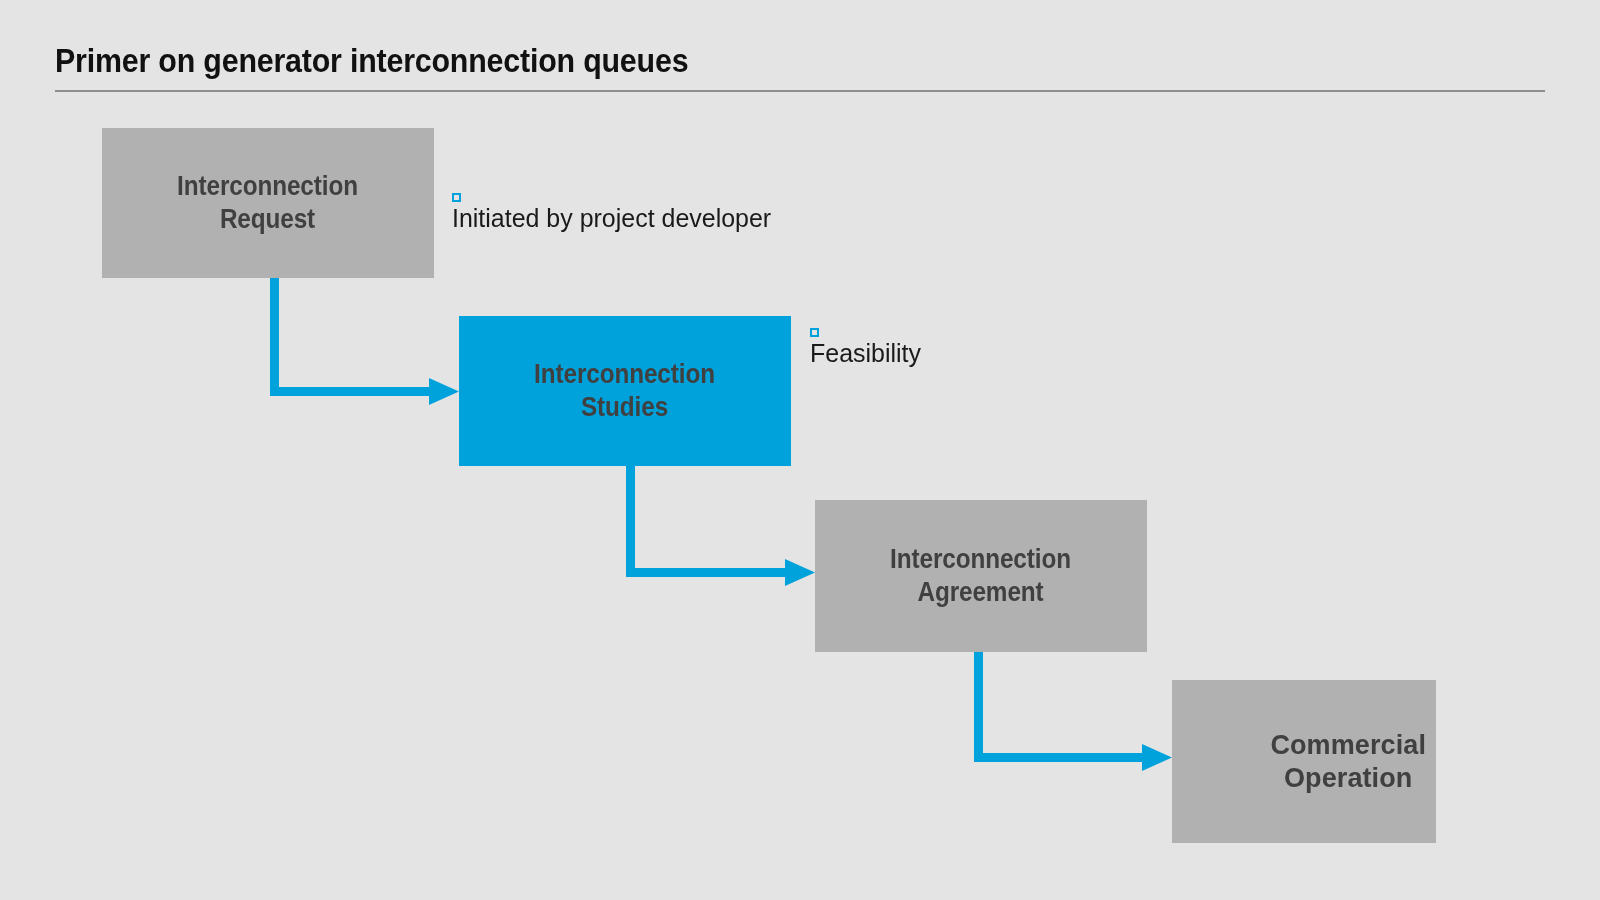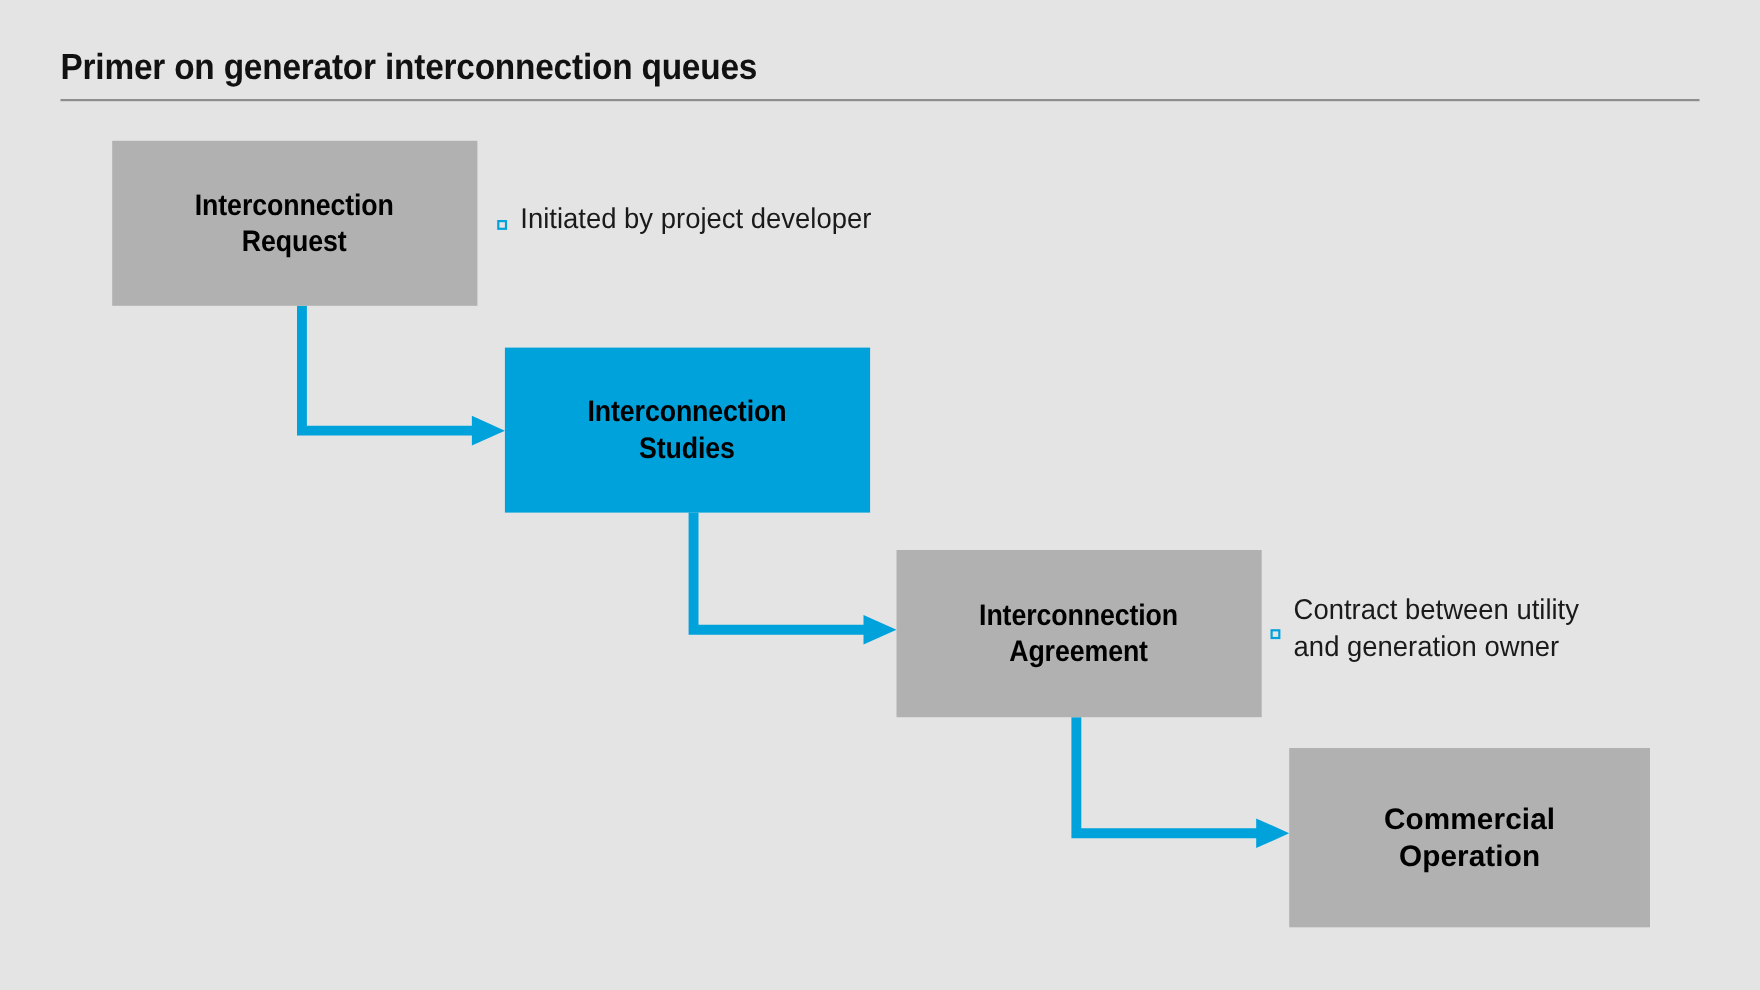--- a/index.html
+++ b/index.html
@@ -52,21 +52,21 @@
     height: 900px;
   }
 
   
   .node {
     position: absolute;
     display: flex;
     align-items: center;
     justify-content: center;
     text-align: center;
-    color: #000000;
+    color: #404040;
     font-weight: bold;
     line-height: 1.22;
     box-sizing: border-box;
     padding: 4px 10px;
   }
   .node.gray  { background: #b1b1b1; }
   .node.blue  { background: #00a2dc; }
   .node .label {
     display: block;
     white-space: pre-line;
@@ -80,30 +80,31 @@
   }
   
   .node.regular .label {
     font-size: 27px;
     letter-spacing: 0.1px;
   }
 
   #node-request   { left: 102px; top: 128px; width: 332px; height: 150px; }
   #node-studies   { left: 459px; top: 316px; width: 332px; height: 150px; }
   #node-agreement { left: 815px; top: 500px; width: 332px; height: 152px; }
-  #node-operation { left: 1172px; top: 680px; width: 328px; height: 163px; }
+  #node-operation { left: 1172px; top: 680px; width: 264px; height: 163px; justify-content: flex-end; }
 
   
   .bullets {
     position: absolute;
   }
   .bullet-row {
     display: flex;
-    align-items: center;
+    align-items: flex-start;
     margin-bottom: 24px;
+    flex-direction: column;
   }
   .bullet-row:last-child { margin-bottom: 0; }
   .bullet-marker {
     flex: 0 0 auto;
     width: 9px;
     height: 9px;
     border: 2px solid #00a2dc;
     box-sizing: border-box;
     margin-top: 11px;
     margin-right: 12px;
@@ -168,23 +169,20 @@
   </div>
 
   <div class="bullets" id="bullets-request">
     <div class="bullet-row">
       <span class="bullet-marker"></span>
       <span class="bullet-text">Initiated by project developer</span>
     </div>
   </div>
 
   <div class="bullets" id="bullets-studies">
+    <div class="bullet-row">
+      <span class="bullet-marker"></span>
+      <span class="bullet-text">Feasibility</span>
+    </div>
   </div>
 
-  <div class="bullets" id="bullets-agreement">
-    <div class="bullet-row">
-      <span class="bullet-marker"></span>
-      <span class="bullet-text">Contract between utility
-and generation owner</span>
-    </div>
-  </div>
 
 </div>
 
 </body></html>

